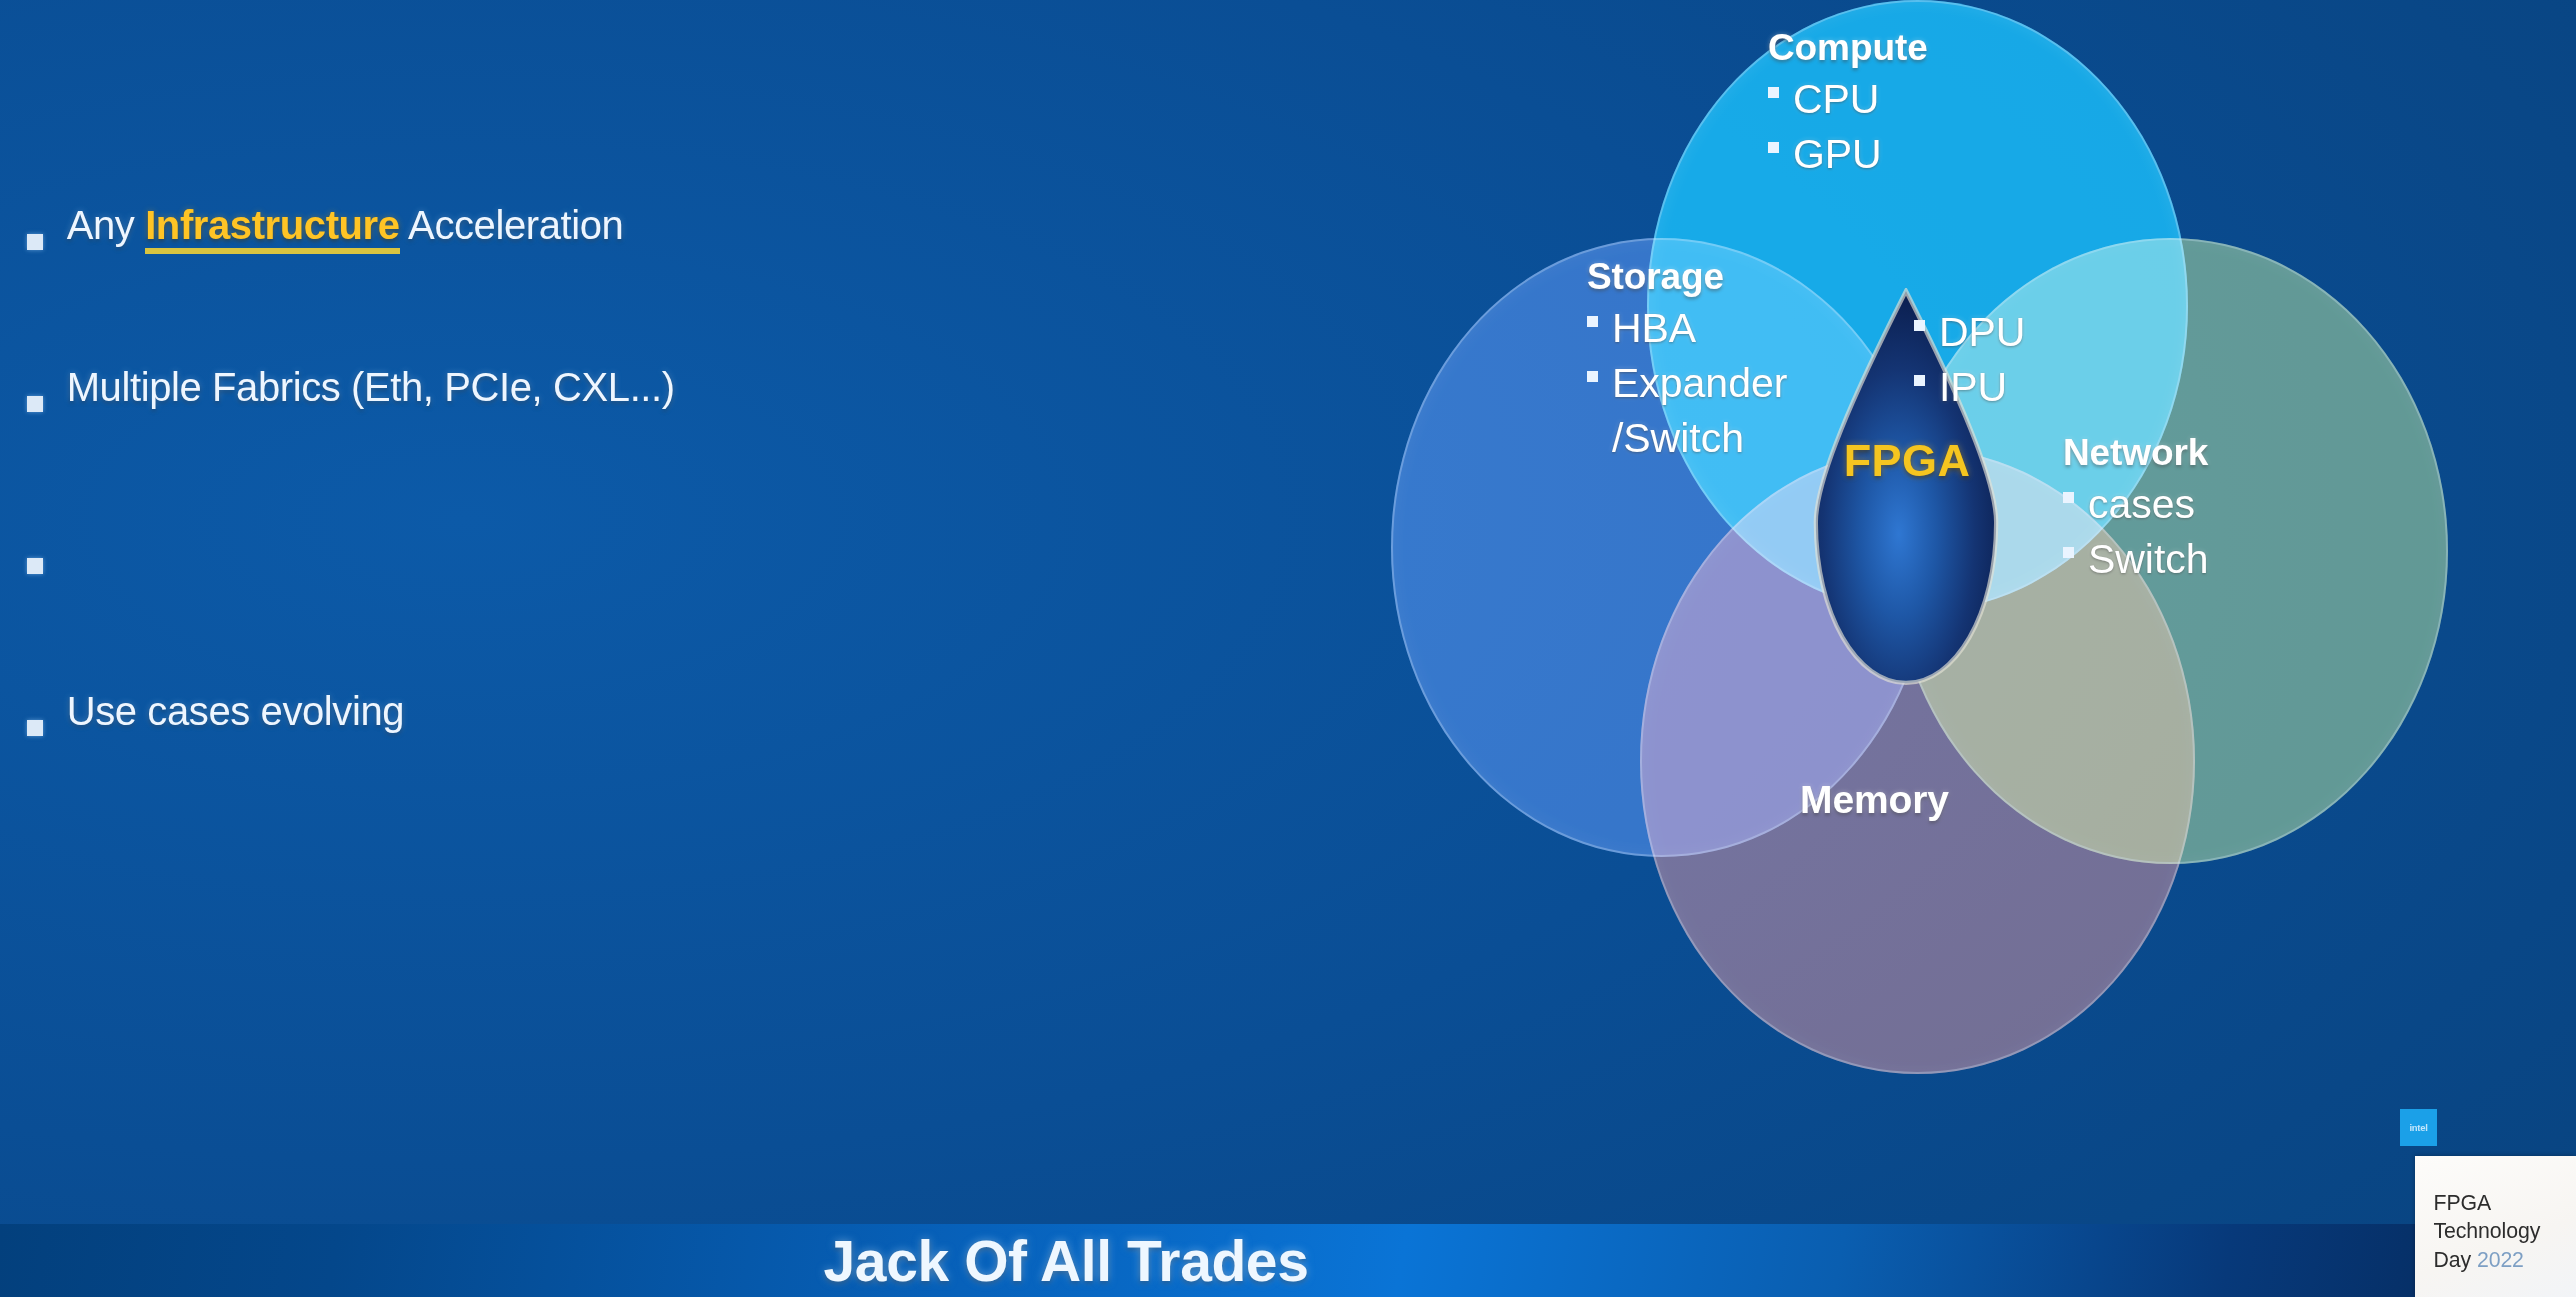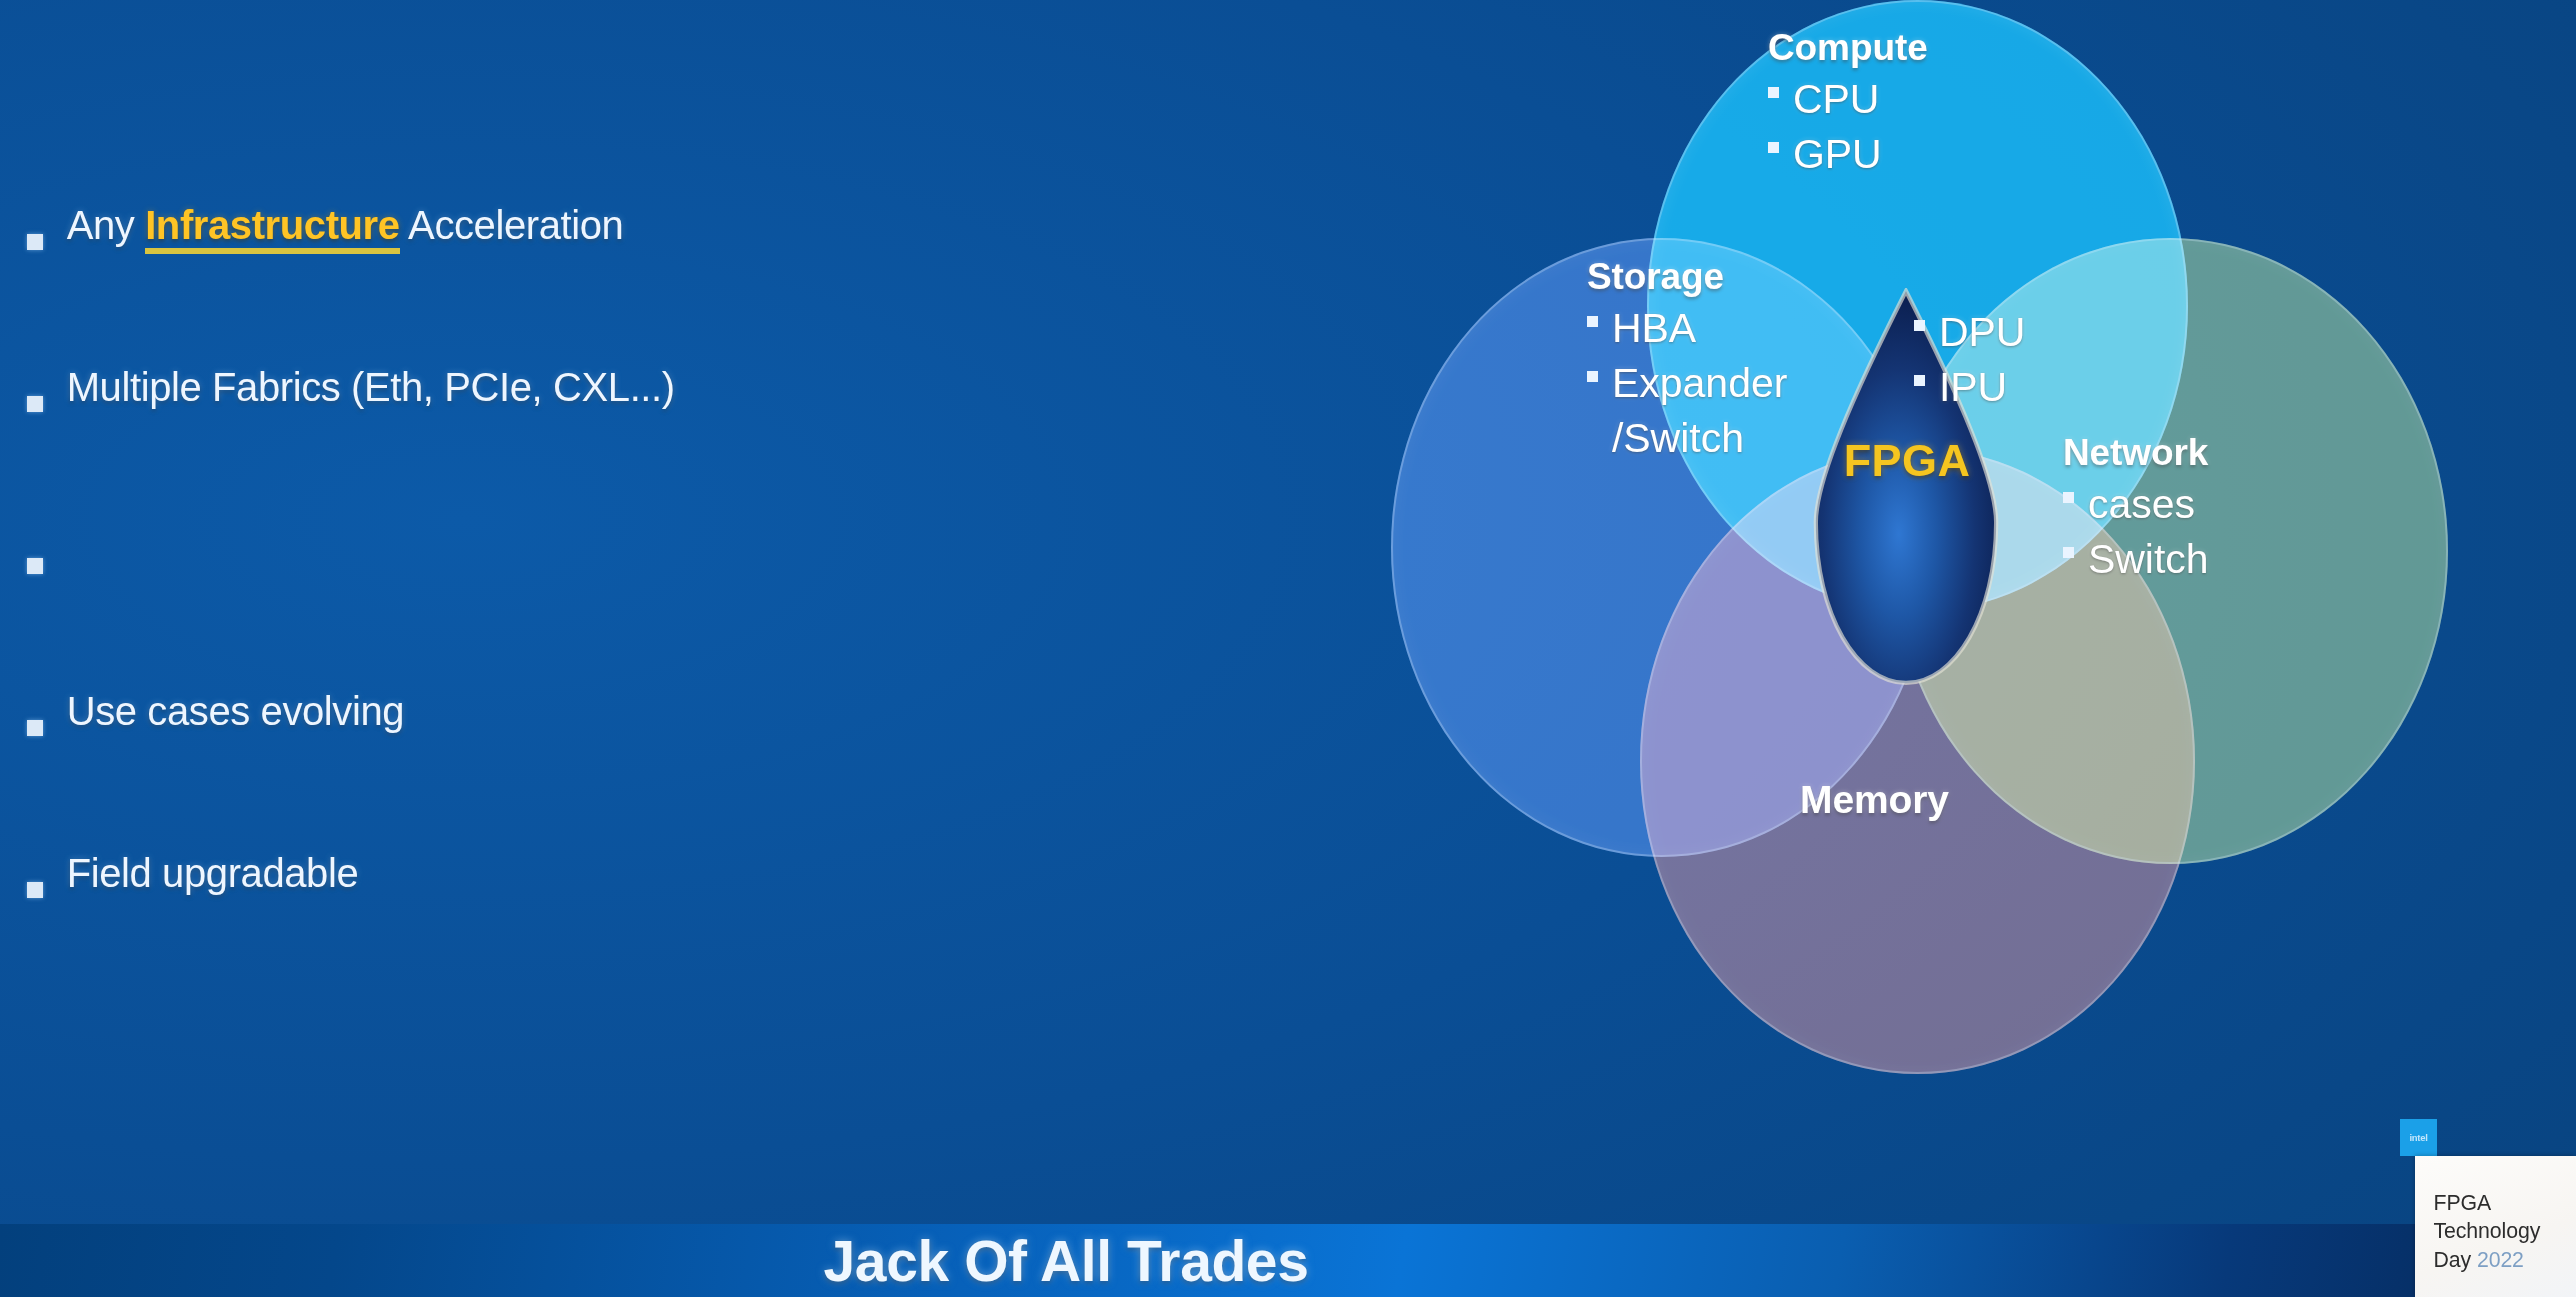--- a/index.html
+++ b/index.html
@@ -145,21 +145,21 @@
     background:linear-gradient(160deg,#fdfcfa 0%, #f7f5f2 60%, #f2f4f7 100%);
     box-shadow:-1.4px -1.4px 4.3px rgba(0,0,0,.25);
     padding:33px 0 0 18.5px;
   }
   #event-card .ln {
     font-size:21.3px; color:#2d2d2d; line-height:1.33; letter-spacing:-0.1px;
     font-family:"Liberation Sans", sans-serif;
   }
   #event-card .yr { color:#7d9fc4; }
   #intel-badge {
-    position:absolute; right:139px; bottom:142px;
+    position:absolute; right:139px; bottom:152px;
     width:37px; height:37px; background:#1ba0e8;
     display:flex; align-items:center; justify-content:center;
   }
   #intel-badge span {
     font-size:10px; color:#dff2ff; font-weight:700; letter-spacing:-0.3px;
     transform:scale(.95); opacity:.85;
   }
 </style>
 </head>
 <body>
@@ -183,24 +183,20 @@
 
       <div class="bullet-row">
         <div class="bullet-mark"></div>
       </div>
 
       <div class="bullet-row">
         <div class="bullet-mark"></div>
         <div class="bullet-text"><span>Use cases evolving</span></div>
       </div>
 
-      <div class="bullet-row">
-        <div class="bullet-mark"></div>
-        <div class="bullet-text"><span>Field upgradable</span></div>
-      </div>
 
     </div>
   </div>
 
   <div id="venn">
 
     <div class="vcircle" id="c-storage"></div>
     <div class="vcircle" id="c-network"></div>
     <div class="vcircle" id="c-memory"></div>
     <div class="vcircle" id="c-compute"></div>

